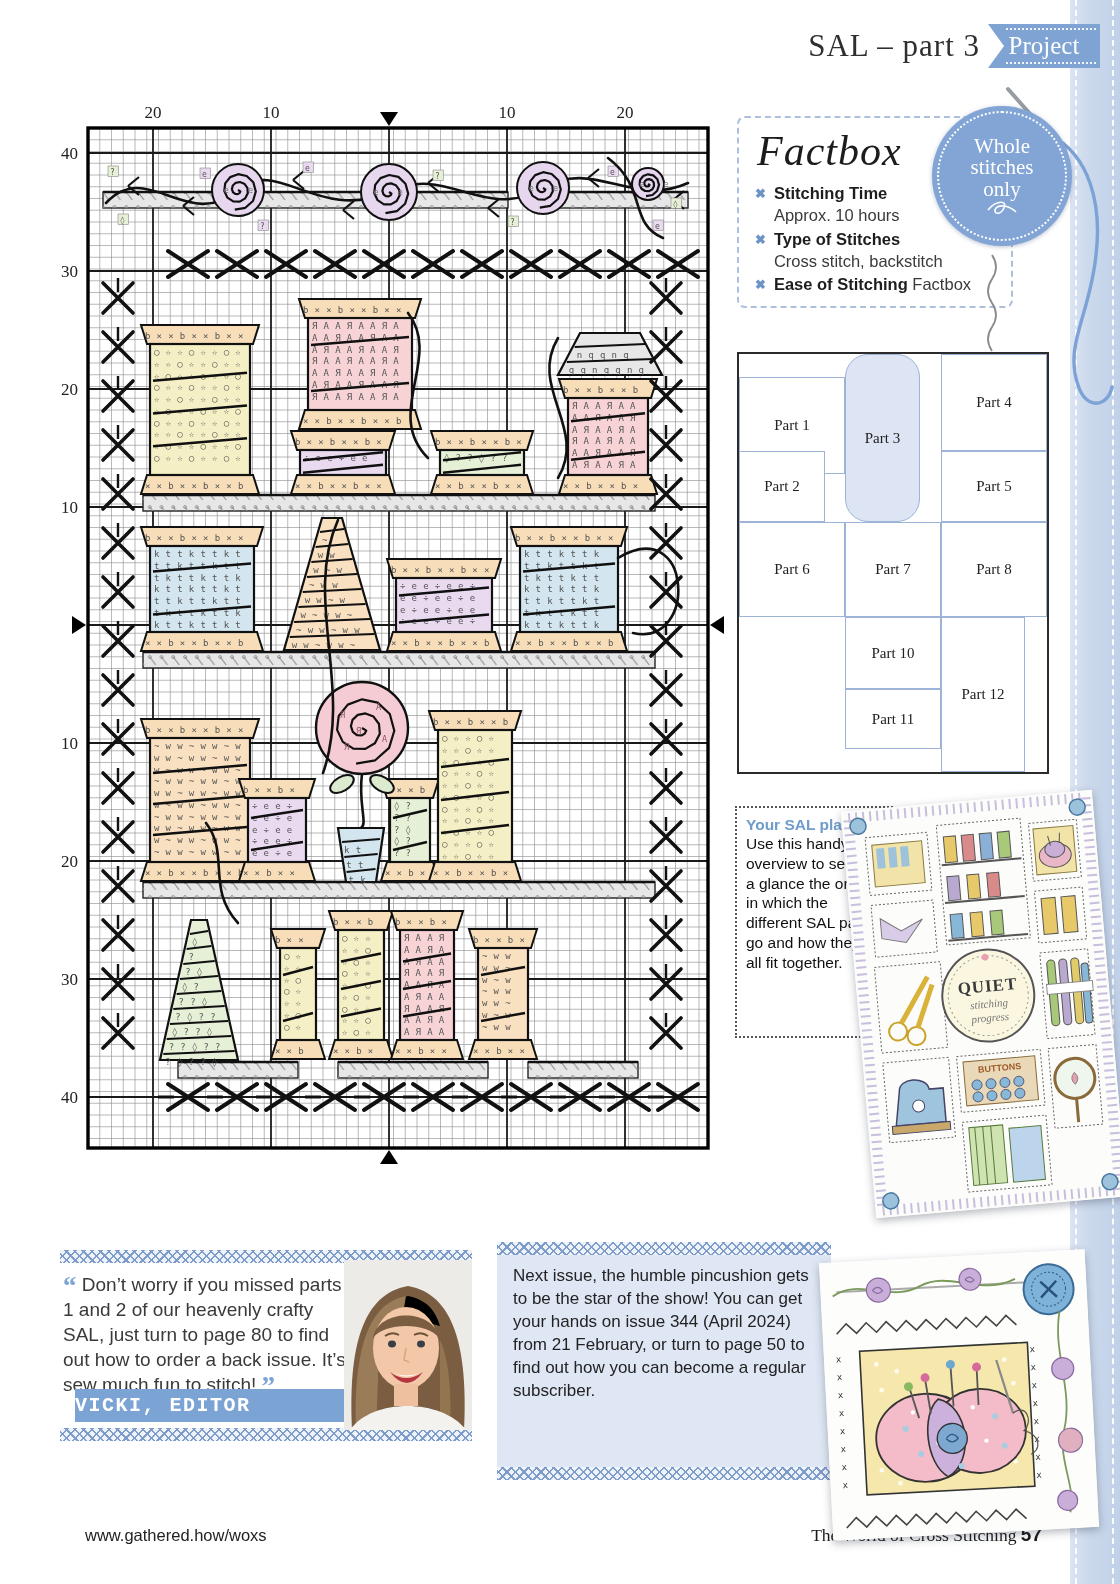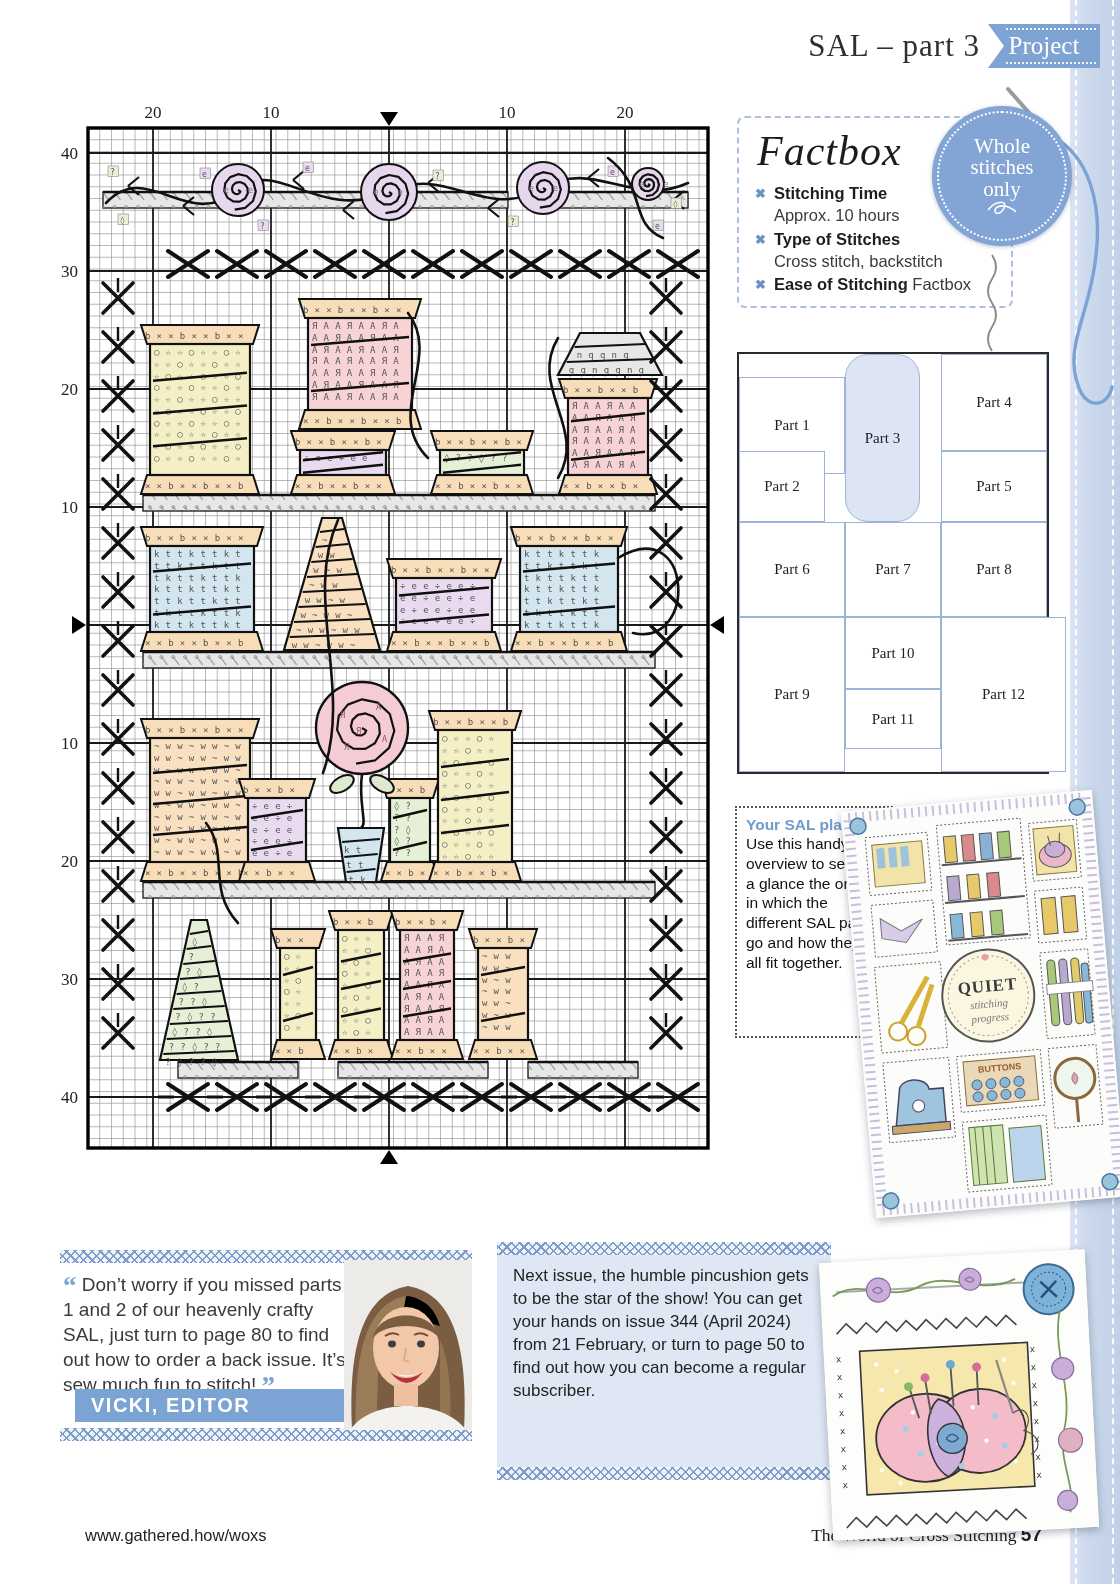--- a/index.html
+++ b/index.html
@@ -58,22 +58,22 @@
   
   .xhatch{position:absolute;height:13px;background-color:#eef2f9;
      background-image:repeating-linear-gradient(45deg,rgba(122,153,200,.95) 0 1.5px,transparent 1.5px 6px),
                       repeating-linear-gradient(-45deg,rgba(122,153,200,.95) 0 1.5px,transparent 1.5px 6px);}
   
   .quote-text{position:absolute;left:63px;top:1272px;width:285px;font-size:19px;line-height:1.32;
       color:#3a3a3a;z-index:1;}
   .qmark{color:#7ba3d4;font-weight:bold;font-size:27px;font-family:"Liberation Serif",serif;
       line-height:0;vertical-align:-4px;}
   .vicki-bar{position:absolute;left:75px;top:1389px;width:270px;height:33px;background:#7ba3d4;
-      color:#fff;display:flex;align-items:center;padding-left:16px;box-sizing:border-box;
-      font-family:Liberation Sans, sans-serif;font-weight:bold;font-size:20px;letter-spacing:1.5px;z-index:1;}
+      color:#fff;display:flex;align-items:center;padding-left:0;box-sizing:border-box;
+      font-family:Liberation Mono, monospace;font-weight:bold;font-size:20px;letter-spacing:1.5px;z-index:1;}
   #photo{position:absolute;left:344px;top:1260px;width:128px;height:170px;overflow:hidden;z-index:2;}
   
   .nm-box{position:absolute;left:497px;top:1255px;width:334px;height:212px;background:#dfe7f4;z-index:1;
       box-sizing:border-box;padding:10px 16px;}
   .nm-head{font-family:"Liberation Serif",serif;font-size:23.5px;line-height:1.12;margin-bottom:8px;}
   .nm-lead{color:#5e8ac2;font-weight:bold;}
   .nm-rest{color:#8fa9d4;}
   .nm-body{font-size:17px;line-height:1.35;color:#232323;width:300px;}
   
   .foot-url{position:absolute;left:85px;top:1526px;font-size:16.5px;color:#222;}
@@ -718,29 +718,28 @@
     <div>only</div>
     <svg width="34" height="16" viewBox="-17 -8 34 16">
       <path d="M-14 2 C -6 -8 6 -8 2 0 C -2 8 -10 6 -6 0 C -2 -4 8 -2 14 4" stroke="#fff" stroke-width="1.6" fill="none"></path>
     </svg>
   </div>
 
   <div id="parts">
       <div class="pcell" style="left: 0px; top: 0px; width: 106px; height: 97px; margin-top: 23px;">Part 1</div>
       <div class="pcell" style="left: 0px; top: 97px; width: 86px; height: 71px;">Part 2</div>
       <div class="pcell" style="left: 0px; top: 168px; width: 106px; height: 95px;">Part 6</div>
-      <div class="pcell" style="left: 0px; top: 263px; width: 106px; height: 155px;">Part 9</div>
       <div class="pcell hl" style="left: 106px; top: 0px; width: 75px; height: 168px; border-radius: 23px;">Part 3</div>
       <div class="pcell" style="left: 106px; top: 168px; width: 96px; height: 95px; text-align: center;">Part 7</div>
       <div class="pcell" style="left: 106px; top: 263px; width: 96px; height: 72px;">Part 10</div>
       <div class="pcell" style="left: 106px; top: 335px; width: 96px; height: 60px;">Part 11</div>
       <div class="pcell" style="left: 202px; top: 0px; width: 106px; height: 97px;">Part 4</div>
       <div class="pcell" style="left: 202px; top: 97px; width: 106px; height: 71px;">Part 5</div>
       <div class="pcell" style="left: 202px; top: 168px; width: 106px; height: 95px;">Part 8</div>
-      <div class="pcell" style="left: 202px; top: 263px; width: 125px; height: 155px;">Part 12</div>
+      <div class="pcell" style="left: 202px; top: 263px; width: 84px; height: 155px;">Part 12</div>
     </div>
 
   <div class="plan">
     <span class="plan-title">Your SAL plan:</span>
     <div class="plan-body">Use this handy overview to see at a glance the order in which the different SAL parts go and how they’ll all fit together.</div>
   </div>
 
   <div id="sampler" class="card">
     <svg width="252" height="408" viewBox="0 0 252 408">
       <rect x="0" y="0" width="252" height="408" fill="#fcfcfa"></rect>

